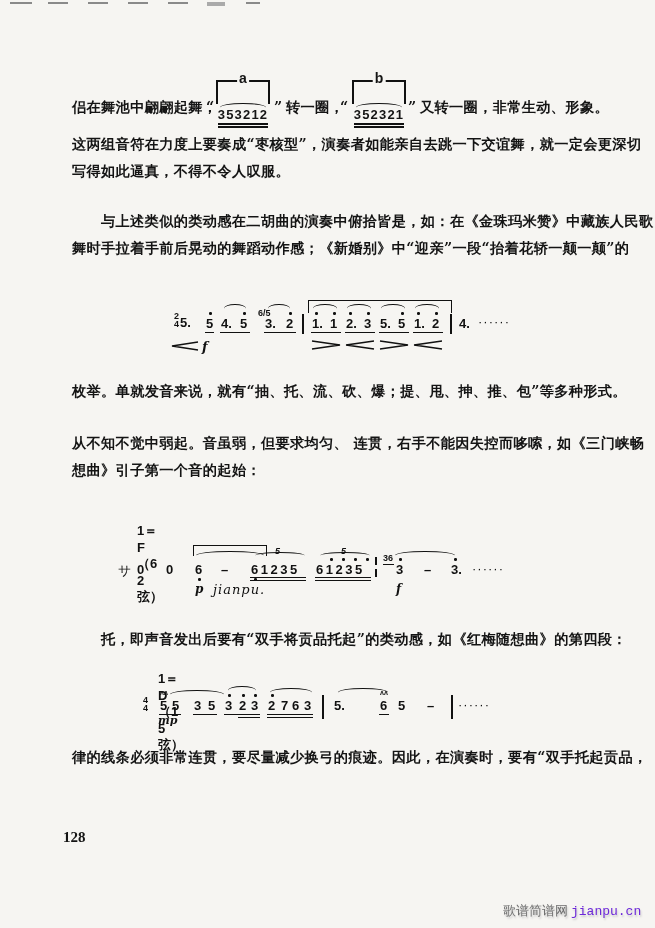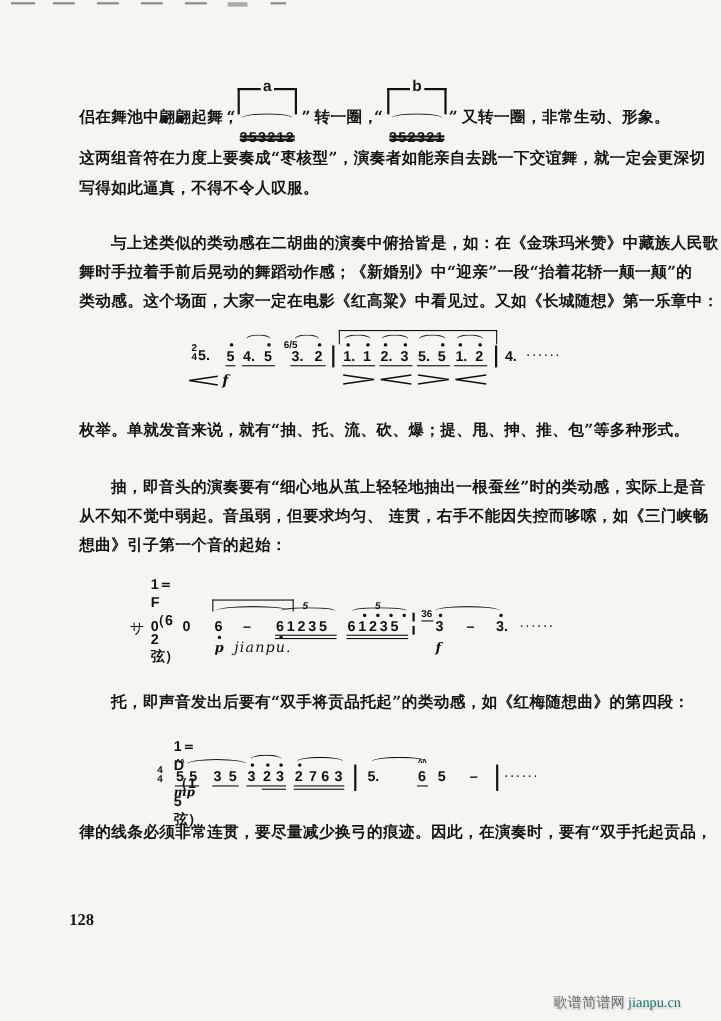--- a/index.html
+++ b/index.html
@@ -18,40 +18,40 @@
     font-weight: 600; text-align: justify; white-space: nowrap;
   }
   .line { display: block; height: 26.5px; }
   .indent { padding-left: 29px; }
 
   
   .ingroup { position: absolute; text-align: center; font-family: "Liberation Sans", sans-serif; font-weight: 700; }
   .ingroup .bracket { position: absolute; left: 0; right: 0; top: 0; height: 22px; border: 2px solid #111; border-bottom: none; }
   .ingroup .blabel { position: absolute; top: -9px; left: 50%; transform: translateX(-50%); background: #f6f5f2; padding: 0 2px; font-size: 14px; line-height: 14px; }
   .ingroup .slur { position: absolute; left: 4px; right: 4px; top: 23px; height: 8px; border-top: 1.5px solid #111; border-radius: 50% 50% 0 0; }
-  .ingroup .digits { position: absolute; left: 0; right: 0; top: 37px; font-size: 13px; letter-spacing: 1.2px; }
+  .ingroup .digits { position: absolute; left: 0; right: 0; top: 27px; font-size: 13px; letter-spacing: 1.2px; }
   .ingroup .ul1, .ingroup .ul2 { position: absolute; left: 2px; right: 2px; height: 1.5px; background: #111; }
   .ingroup .ul1 { top: 43px; }
   .ingroup .ul2 { top: 46px; }
 
   .score { position: absolute; font-family: "Liberation Sans", sans-serif; font-weight: 700; font-size: 13px; color: #111; }
   .score .n { position: absolute; }
   .score .small { font-size: 9px; }
   .score .dot { position: absolute; width: 2.5px; height: 2.5px; background: #111; border-radius: 50%; }
   .score .u { position: absolute; height: 1.4px; background: #111; }
   .score .slur { position: absolute; border-top: 1.5px solid #111; border-radius: 50% 50% 0 0; }
   .score .bar { position: absolute; width: 2px; background: #111; }
   .score .brk { position: absolute; border: 1.6px solid #111; border-bottom: none; }
   .score .dyn { position: absolute; font-family: "DejaVu Serif", serif; font-style: italic; font-weight: 700; }
   .score .hair { position: absolute; }
   .score .dots-trail { position: absolute; letter-spacing: 1px; font-weight: 400; }
 
   .page-num { position: absolute; left: 63px; top: 829px; font-family: "Liberation Serif", serif; font-weight: 700; font-size: 15px; }
   .watermark { position: absolute; left: 503px; top: 902px; font-size: 13px; color: #6d6d6d; font-family: "DejaVu Sans", sans-serif; text-shadow: 1px 2px 2px #c8c8c8; }
-  .watermark .wm-en { color: #0f766e; font-family: Liberation Serif, serif; font-size: 13px; margin-left: 3px; }
+  .watermark .wm-en { color: #6d28d9; font-family: Liberation Mono, monospace; font-size: 13px; margin-left: 3px; }
 </style>
 </head>
 <body>
 
 <div class="scan-dashes">
   <span style="left:10px;width:22px;"></span>
   <span style="left:48px;width:20px;"></span>
   <span style="left:88px;width:20px;"></span>
   <span style="left:128px;width:20px;"></span>
   <span style="left:168px;width:20px;"></span>
@@ -88,21 +88,20 @@
 </div>
 
 <div class="para" style="top:131px;">
   <span class="line">这两组音符在力度上要奏成“枣核型”，演奏者如能亲自去跳一下交谊舞，就一定会更深切</span>
   <span class="line">写得如此逼真，不得不令人叹服。</span>
 </div>
 
 <div class="para" style="top:208px;">
   <span class="line indent">与上述类似的类动感在二胡曲的演奏中俯拾皆是，如：在《金珠玛米赞》中藏族人民歌</span>
   <span class="line">舞时手拉着手前后晃动的舞蹈动作感；《新婚别》中“迎亲”一段“抬着花轿一颠一颠”的</span>
-  <span class="line">类动感。这个场面，大家一定在电影《红高粱》中看见过。又如《长城随想》第一乐章中：</span>
 </div>
 
 <div class="score" style="left:0;top:0;">
   <span class="n small" style="left:174px;top:312px;line-height:8px;">2<br>4</span>
   <span class="n" style="left:180px;top:315px;">5.</span>
   <span class="n" style="left:206px;top:316px;">5</span>
   <span class="dot" style="left:209px;top:312px;"></span>
   <span class="u" style="left:205px;top:332px;width:9px;"></span>
   <span class="n" style="left:221px;top:316px;">4.</span>
   <span class="n" style="left:240px;top:316px;">5</span>
@@ -150,21 +149,20 @@
     <path d="M28 2 L2 6 L28 10" stroke="#111" stroke-width="1.4" fill="none"></path>
   </svg>
   <span class="dyn" style="left:202px;top:339px;font-size:13px;">f</span>
 </div>
 
 <div class="para" style="top:378px;">
   <span class="line">枚举。单就发音来说，就有“抽、托、流、砍、爆；提、甩、抻、推、包”等多种形式。</span>
 </div>
 
 <div class="para" style="top:430px;">
-  <span class="line indent">抽，即音头的演奏要有“细心地从茧上轻轻地抽出一根蚕丝”时的类动感，实际上是音</span>
   <span class="line">从不知不觉中弱起。音虽弱，但要求均匀、 连贯，右手不能因失控而哆嗦，如《三门峡畅</span>
   <span class="line">想曲》引子第一个音的起始：</span>
 </div>
 
 <div class="score">
   <span class="n" style="left:137px;top:522px;font-size:13px;">1＝F（6 2 弦）</span>
   <span class="n" style="left:118px;top:562px;font-weight:400;">サ</span>
   <span class="n" style="left:137px;top:562px;">0</span>
   <span class="n" style="left:166px;top:562px;">0</span>
   <span class="brk" style="left:193px;top:545px;width:72px;height:10px;"></span>

